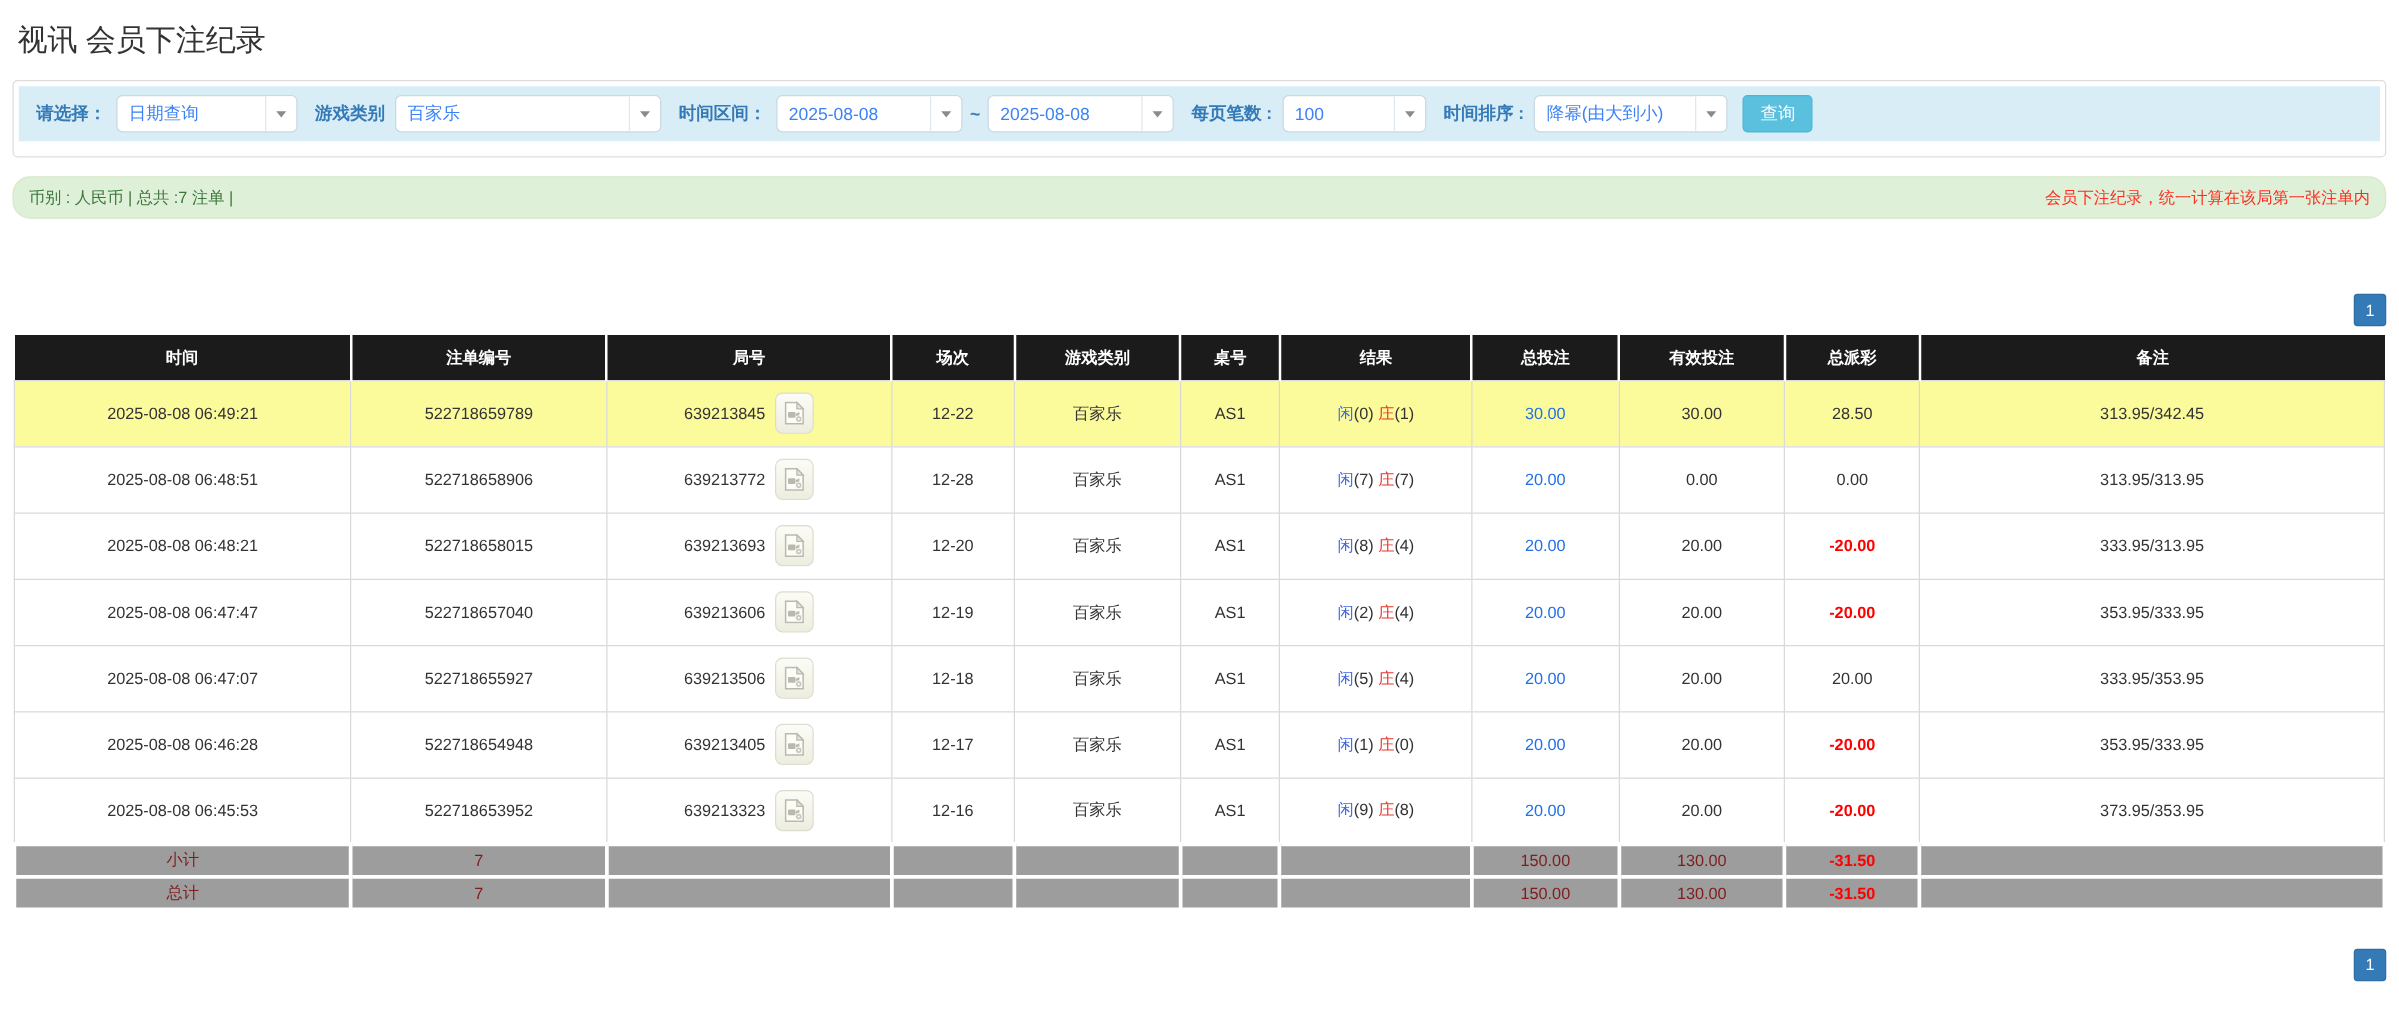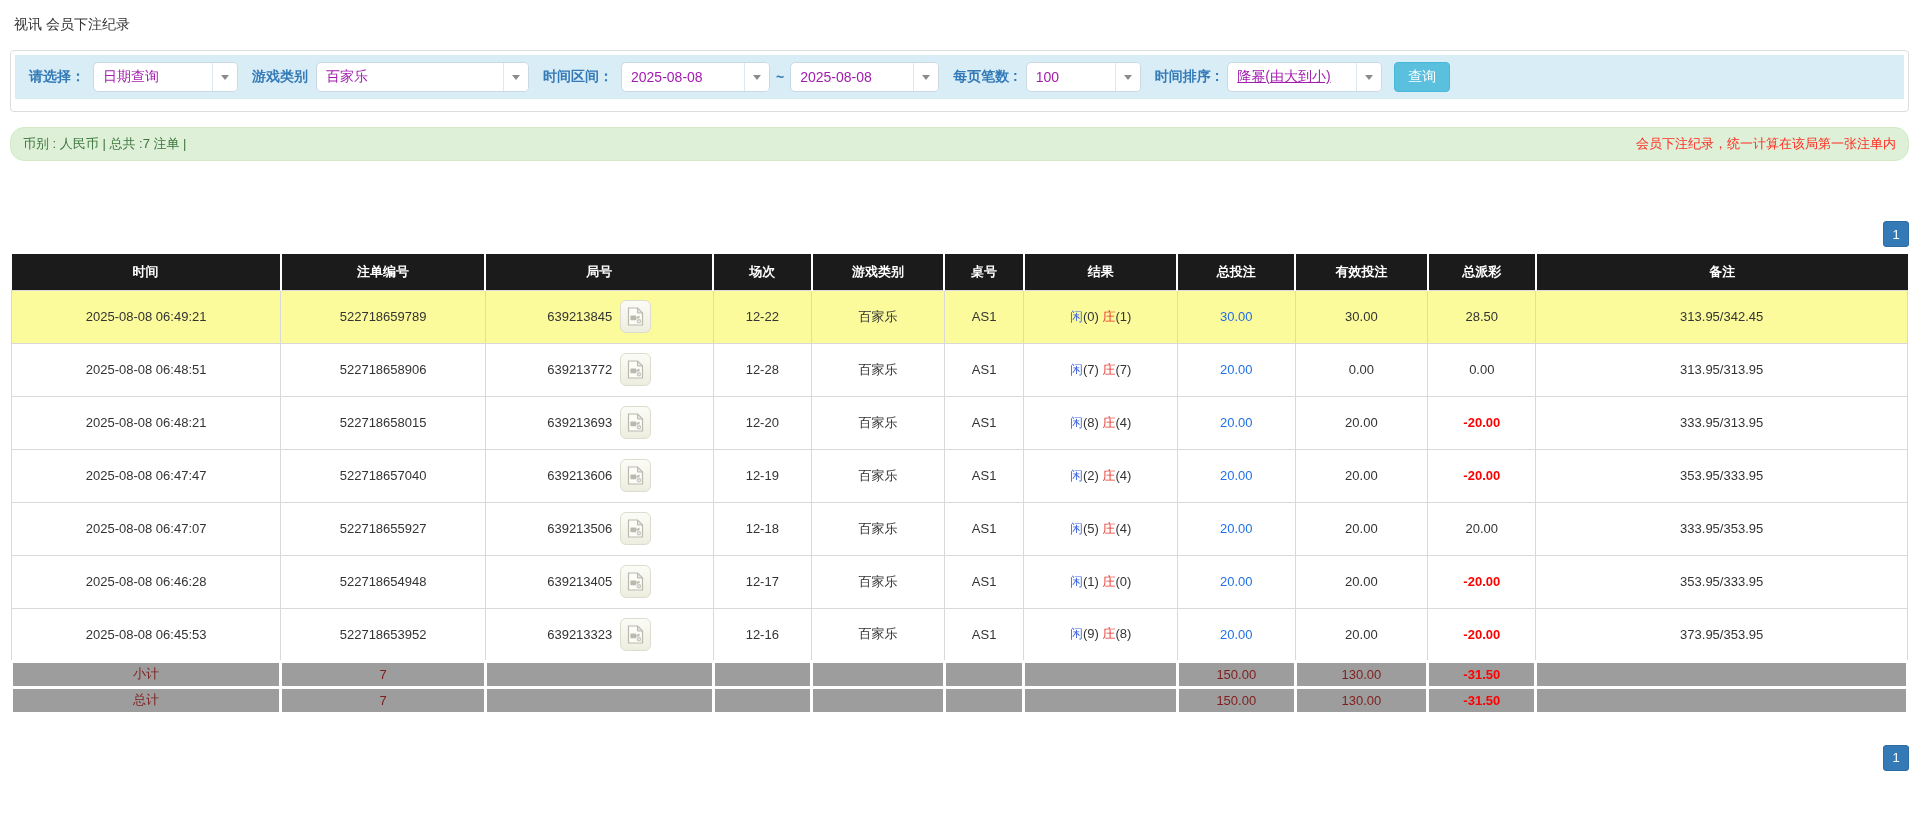--- a/index.html
+++ b/index.html
@@ -1,28 +1,28 @@
 <!DOCTYPE html>
 <html style="--header-bg: #1b1b1b; --highlight-yellow: #fbfb9b; --summary-gray: #9d9d9d; --link-blue: #2170e8; --player-blue: #4169e1; --banker-red: #e8372c; --negative-red: #ff0000; --notice-red: #ff2d21; --filter-bg: #d9edf7; --filter-label-blue: #337ab7; --search-button-blue: #5bc0de; --pagination-blue: #337ab7; --success-bg: #dff0d8; --success-text: #3c763d;"><head>
 <meta charset="utf-8">
 <style>
   * { margin:0; padding:0; box-sizing:border-box; }
   html,body { width:1919px; height:821px; background:#fff;
     font-family:"Liberation Sans","DejaVu Sans",sans-serif; }
   .page { padding:14px 10px 0; }
 
-  .page-title { font-size:14px; font-weight:normal; color:#333; margin:2px 0 16px 4px; }
+  .page-title { font-size:24px; font-weight:normal; color:#333; margin:2px 0 16px 4px; }
 
   
   .filter-panel { border:1px solid #ddd; border-radius:4px; background:#fff; padding:4px 4px 12px; }
   .filter-bar { background:var(--filter-bg); padding:7px 10px; display:flex; align-items:center; }
   .f-label { color:var(--filter-label-blue); font-size:14px; font-weight:bold; white-space:nowrap; margin:0 8px 0 14px; }
   .f-label:first-child { margin-left:4px; }
   .combo { display:flex; height:30px; background:#fff; border:1px solid #c9d8e2; border-radius:5px; overflow:hidden; }
-  .combo input { border:none; outline:none; background:transparent; padding:0 9px; font-size:14px; color:#a21caf;
+  .combo input { border:none; outline:none; background:transparent; padding:0 9px; font-size:14px; color:#3b82f6;
     font-family:"Liberation Sans","DejaVu Sans",sans-serif; }
   .combo-btn { width:25px; border-left:1px solid #dfe8ee; display:flex; align-items:center; justify-content:center; background:#fff; cursor:pointer; }
   .arr { width:0; height:0; border-left:4px solid transparent; border-right:4px solid transparent; border-top:5px solid #8b8b8b; }
   .tilde { color:var(--filter-label-blue); font-weight:bold; margin:0 6px; font-size:14px; }
   .search-btn { height:30px; margin-left:12px; padding:0 13px; background:var(--search-button-blue);
     border:1px solid #46b8da; border-radius:4px; color:#fff; font-size:14px; cursor:pointer; }
 
   
   .summary-bar { margin-top:15px; background:var(--success-bg); border:1px solid #d6e9c6; border-radius:14px;
     padding:7px 12px; display:flex; justify-content:space-between; align-items:center; }
@@ -98,21 +98,21 @@
       <span class="f-label">每页笔数 :</span>
       <div class="combo">
         <input style="width: 88px;" readonly="" value="100">
         <span class="combo-btn">
             <span class="arr"></span>
           </span>
       </div>
 
       <span class="f-label">时间排序 :</span>
       <div class="combo">
-        <input style="width: 128px; text-decoration: underline;" readonly="" value="降幂(由大到小)">
+        <input style="width: 128px;" readonly="" value="降幂(由大到小)">
         <span class="combo-btn">
             <span class="arr"></span>
           </span>
       </div>
 
       <button class="search-btn">查询</button>
     </div>
   </div>
 
   <div class="summary-bar">

